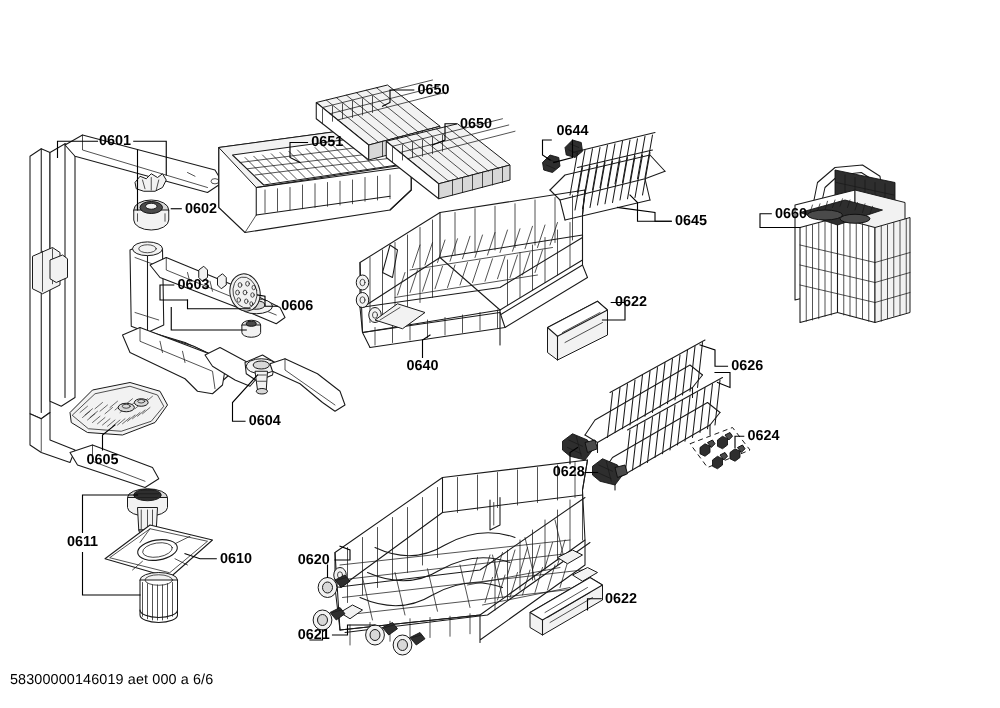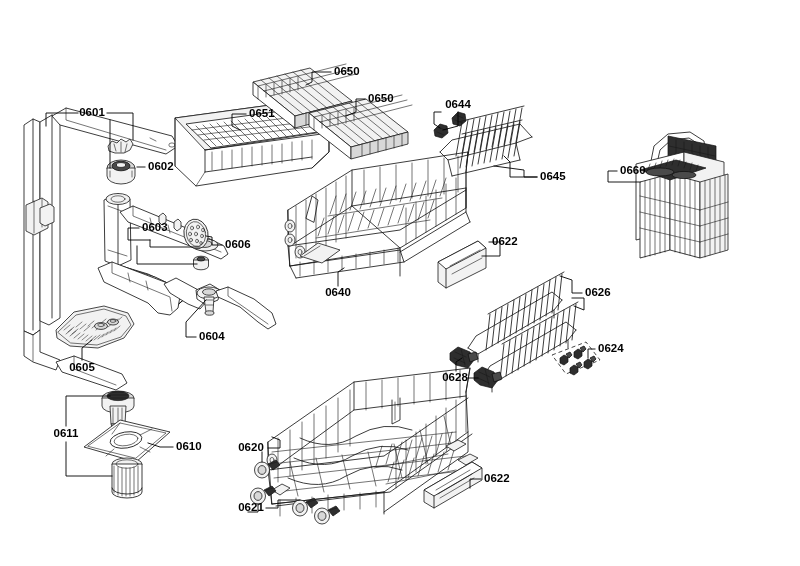--- a/index.html
+++ b/index.html
@@ -694,14 +694,15 @@
     <text class="lbl lbl-mid" x="338" y="293">0640</text>
     <text class="lbl lbl-mid" x="458" y="105">0644</text>
     <text class="lbl lbl-start" x="540" y="177">0645</text>
     <text class="lbl lbl-start" x="334" y="72">0650</text>
     <text class="lbl lbl-start" x="368" y="99">0650</text>
     <text class="lbl lbl-start" x="249" y="114">0651</text>
     <text class="lbl lbl-start" x="620" y="171">0660</text>
 
   </svg>
 
+  <div class="footer-text">58300000146019 aet 000 a 6/6</div>
 
 </div>
 
 </body></html>

